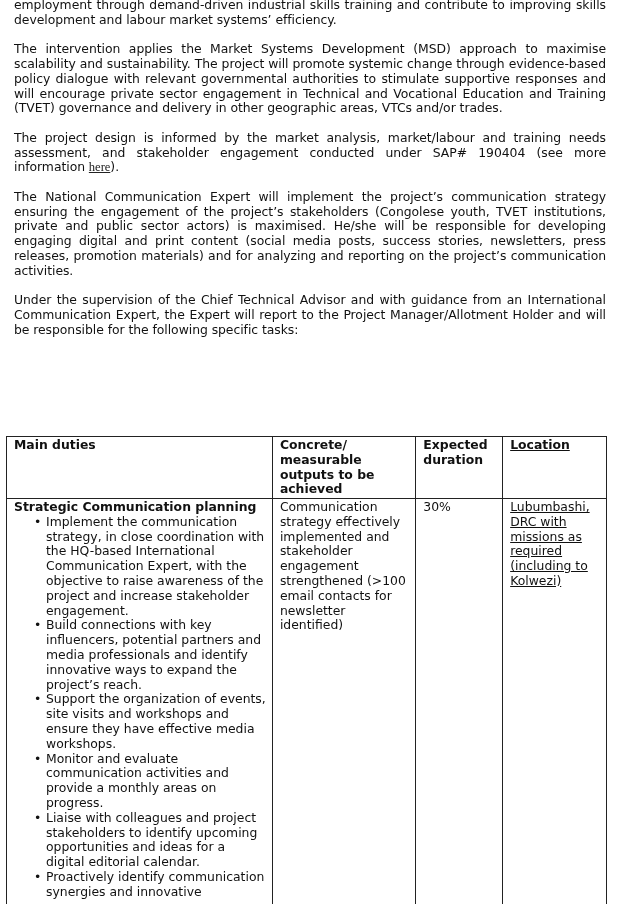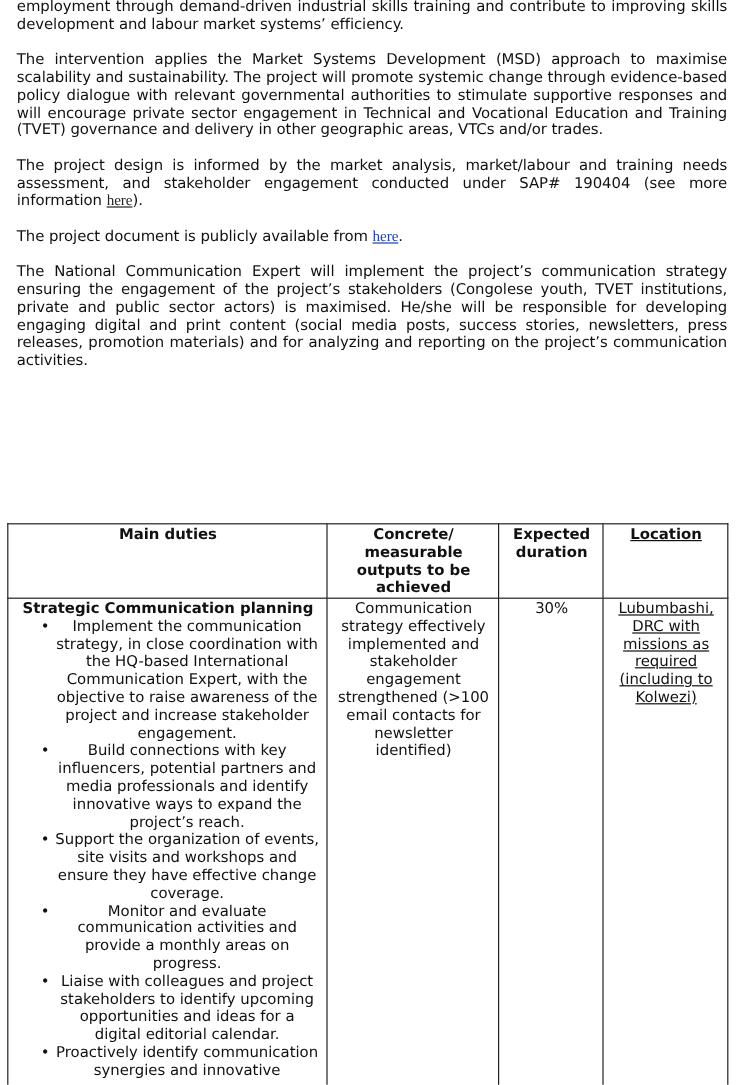--- a/index.html
+++ b/index.html
@@ -19,21 +19,21 @@
   a.link-blue {
     font-family: "Liberation Serif", serif; font-size: 12.6px; color: #1a3fb3;
     text-decoration: underline;
   }
   table.tasks {
     position: absolute; left: 6px; top: 436px;
     border-collapse: collapse; width: 601px;
     font-family: "DejaVu Sans", sans-serif; font-size: 12.4px;
   }
   table.tasks th, table.tasks td {
-    border: 1.5px solid #222; vertical-align: top; text-align: center;
+    border: 1.5px solid #222; vertical-align: top; text-align: left;
     padding: 0 6px 0 7px; line-height: 14.8px;
   }
   table.tasks th { font-weight: bold; height: 60px; padding-top: 1px; }
   table.tasks td { height: 420px; padding-top: 1px; }
   .col-duties { width: 254px; }
   .col-outputs { width: 130px; }
   .col-duration { width: 73px; }
   .col-location { width: 90px; text-decoration: underline; }
   .section-title { font-weight: bold; }
   ul.duty-list { margin: 0; padding: 0 0 0 20px; list-style: none; }
@@ -47,44 +47,44 @@
   <p class="para">
     <span>employment through demand-driven industrial skills training and contribute to improving skills development and labour market systems’ efficiency.</span>
   </p>
   <p class="para">
     <span>The intervention applies the Market Systems Development (MSD) approach to maximise scalability and sustainability. The project will promote systemic change through evidence-based policy dialogue with relevant governmental authorities to stimulate supportive responses and will encourage private sector engagement in Technical and Vocational Education and Training (TVET) governance and delivery in other geographic areas, VTCs and/or trades.</span>
   </p>
   <p class="para">
     <span>The project design is informed by the market analysis, market/labour and training needs assessment, and stakeholder engagement conducted under SAP# 190404 (see more information </span><a class="link-plain">here</a><span>).</span>
   </p>
   <p class="para">
-    <span>The project document is publicly available from </span><a class="link-blue">here</a><span>.</span>
+    <span>The National Communication Expert will implement the project’s communication strategy ensuring the engagement of the project’s stakeholders (Congolese youth, TVET institutions, private and public sector actors) is maximised. He/she will be responsible for developing engaging digital and print content (social media posts, success stories, newsletters, press releases, promotion materials) and for analyzing and reporting on the project’s communication activities.</span>
   </p>
   <p class="para">
-    <span>The National Communication Expert will implement the project’s communication strategy ensuring the engagement of the project’s stakeholders (Congolese youth, TVET institutions, private and public sector actors) is maximised. He/she will be responsible for developing engaging digital and print content (social media posts, success stories, newsletters, press releases, promotion materials) and for analyzing and reporting on the project’s communication activities.</span>
+    <span>Under the supervision of the Chief Technical Advisor and with guidance from an International Communication Expert, the Expert will report to the Project Manager/Allotment Holder and will be responsible for the following specific tasks:</span>
   </p>
 </div>
 
 <table class="tasks">
   <thead>
     <tr>
       <th class="col-duties">Main duties</th>
       <th class="col-outputs">Concrete/ measurable outputs to be achieved</th>
       <th class="col-duration">Expected duration</th>
       <th class="col-location">Location</th>
     </tr>
   </thead>
   <tbody>
     <tr>
       <td class="col-duties">
         <div class="section-title">Strategic Communication planning</div>
         <ul class="duty-list">
           <li><span class="bullet">•</span><span>Implement the communication strategy, in close coordination with the HQ-based International Communication Expert, with the objective to raise awareness of the project and increase stakeholder engagement.</span></li>
           <li><span class="bullet">•</span><span>Build connections with key influencers, potential partners and media professionals and identify innovative ways to expand the project’s reach.</span></li>
-          <li><span class="bullet">•</span><span>Support the organization of events, site visits and workshops and ensure they have effective change coverage.</span></li>
+          <li><span class="bullet">•</span><span>Support the organization of events, site visits and workshops and ensure they have effective media workshops.</span></li>
           <li><span class="bullet">•</span><span>Monitor and evaluate communication activities and provide a monthly areas on progress.</span></li>
           <li><span class="bullet">•</span><span>Liaise with colleagues and project stakeholders to identify upcoming opportunities and ideas for a digital editorial calendar.</span></li>
           <li><span class="bullet">•</span><span>Proactively identify communication synergies and innovative</span></li>
         </ul>
       </td>
       <td class="col-outputs">Communication strategy effectively implemented and stakeholder engagement strengthened (&gt;100 email contacts for newsletter identified)</td>
       <td class="col-duration">30%</td>
       <td class="col-location">Lubumbashi, DRC with missions as required (including to Kolwezi)</td>
     </tr>
   </tbody>

